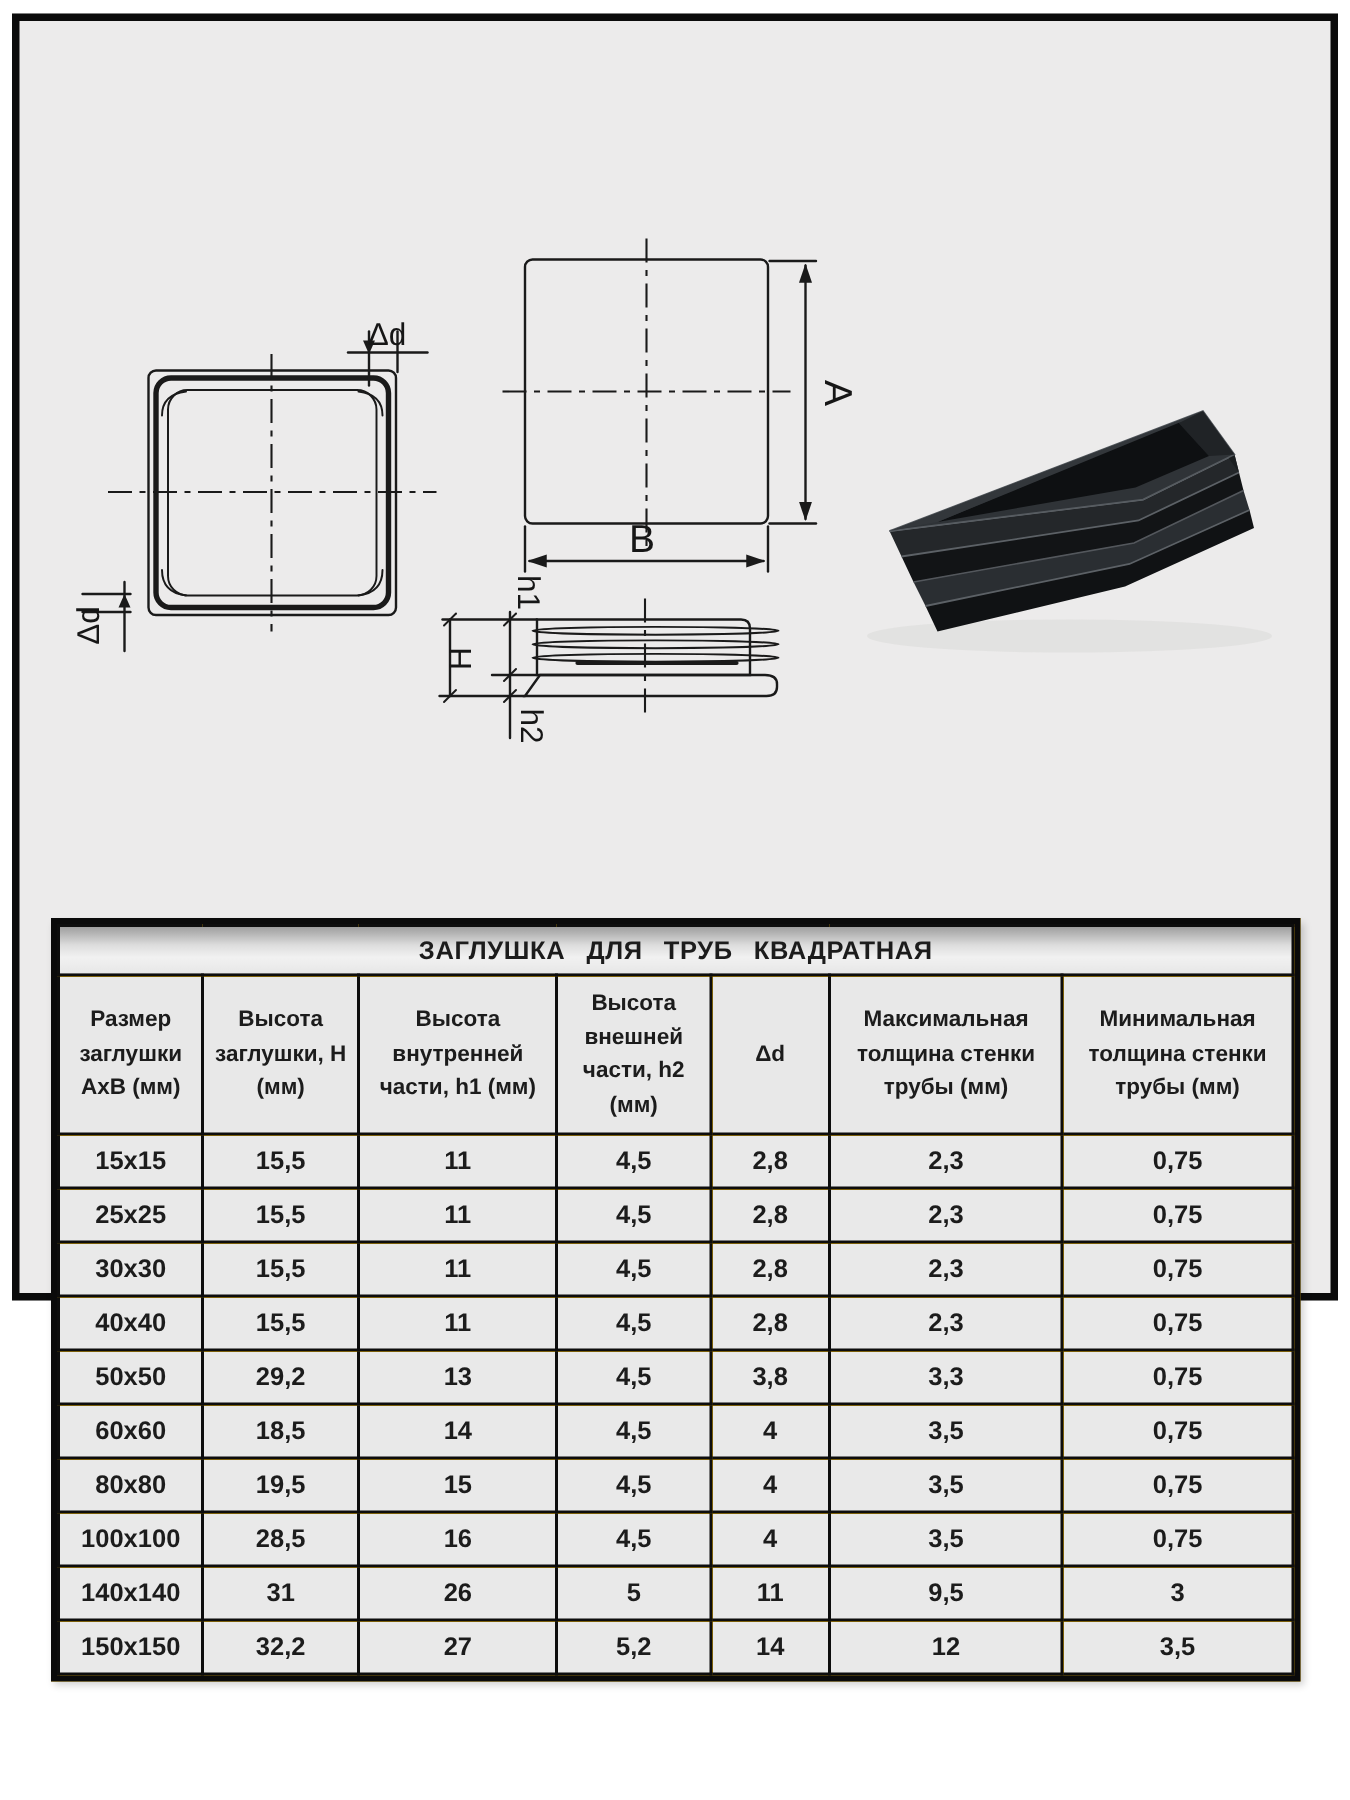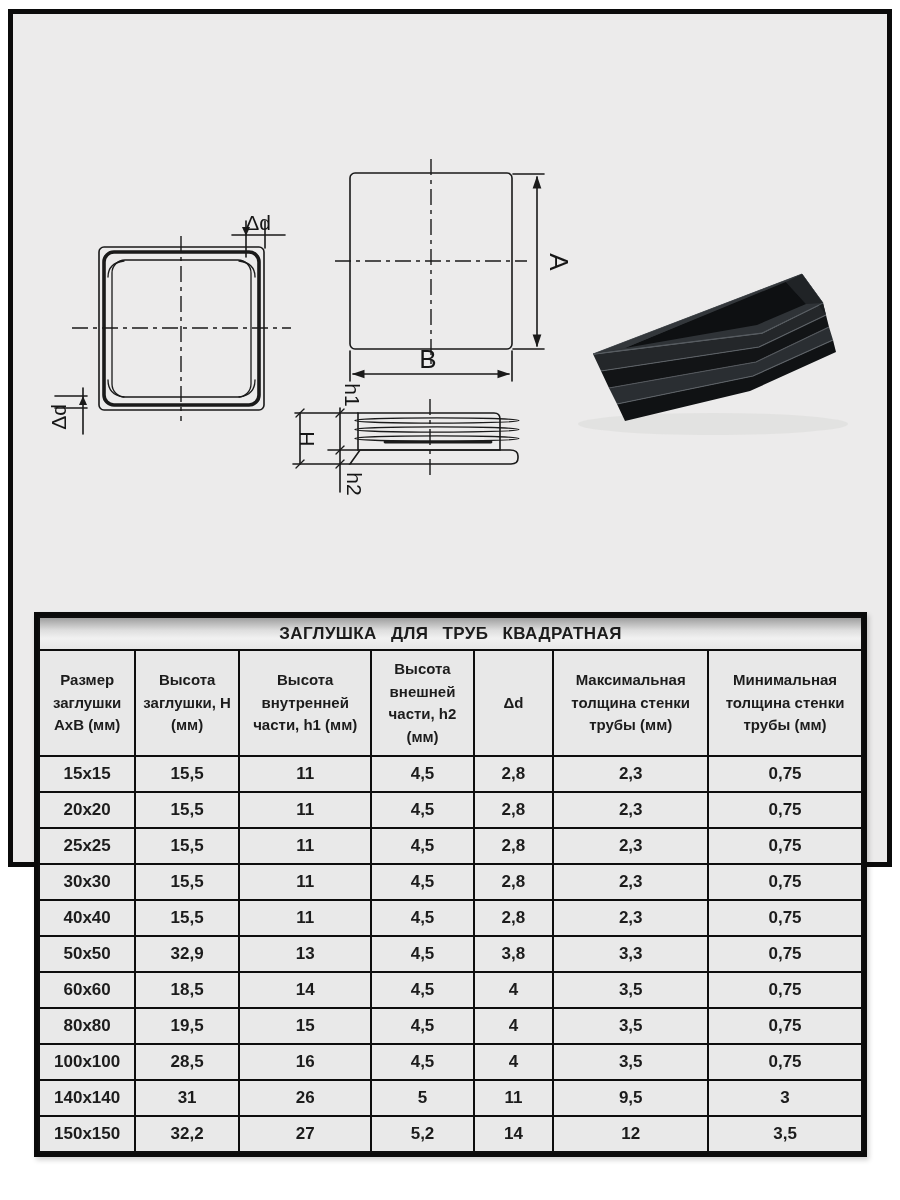--- a/index.html
+++ b/index.html
@@ -167,29 +167,20 @@
           <tr>
             <td>15x15</td>
             <td>15,5</td>
             <td>11</td>
             <td>4,5</td>
             <td>2,8</td>
             <td>2,3</td>
             <td>0,75</td>
           </tr>
           <tr>
-            <td>20x20</td>
-            <td>15,5</td>
-            <td>11</td>
-            <td>4,5</td>
-            <td>2,8</td>
-            <td>2,3</td>
-            <td>0,75</td>
-          </tr>
-          <tr>
             <td>25x25</td>
             <td>15,5</td>
             <td>11</td>
             <td>4,5</td>
             <td>2,8</td>
             <td>2,3</td>
             <td>0,75</td>
           </tr>
           <tr>
             <td>30x30</td>
@@ -204,21 +195,21 @@
             <td>40x40</td>
             <td>15,5</td>
             <td>11</td>
             <td>4,5</td>
             <td>2,8</td>
             <td>2,3</td>
             <td>0,75</td>
           </tr>
           <tr>
             <td>50x50</td>
-            <td>32,9</td>
+            <td>29,2</td>
             <td>13</td>
             <td>4,5</td>
             <td>3,8</td>
             <td>3,3</td>
             <td>0,75</td>
           </tr>
           <tr>
             <td>60x60</td>
             <td>18,5</td>
             <td>14</td>

